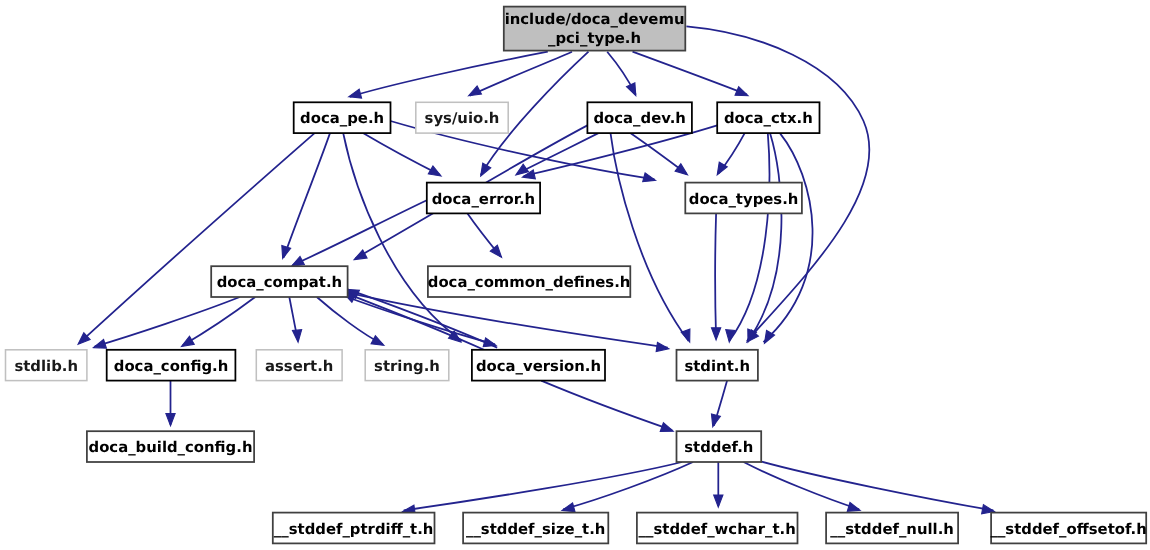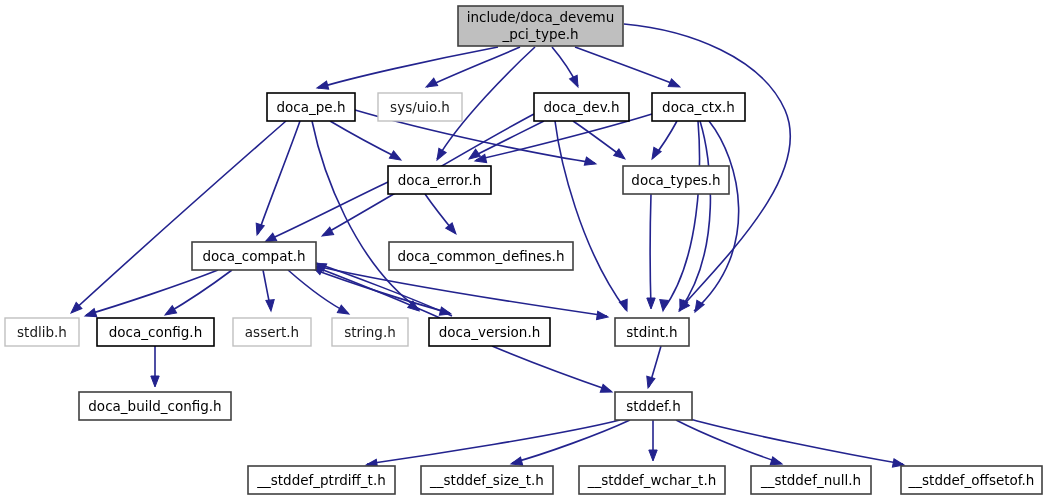--- a/index.html
+++ b/index.html
@@ -1,17 +1,17 @@
 <!DOCTYPE html>
 <html><head>
 <meta charset="utf-8">
 <style>
   html,body{margin:0;padding:0;background:#ffffff;}
   #canvas{position:relative;width:1045px;height:500px;background:#ffffff;
-          font-family:"DejaVu Sans","Liberation Sans",sans-serif;}
+          font-family:"DejaVu Sans","Liberation Sans",sans-serif;font-weight:bold;}
   svg#graph{position:absolute;left:0;top:0;width:1045px;height:500px;}
   .edge{fill:none;stroke:#23238e;stroke-width:1.6;}
   .arrowhead{fill:#23238e;stroke:#23238e;stroke-width:1;}
   .node rect{fill:#ffffff;}
   .node.root rect{fill:#bfbfbf;stroke:#404040;stroke-width:1.6;}
   .node.solid rect{stroke:#000000;stroke-width:1.6;}
   .node.grey rect{stroke:#c0c0c0;stroke-width:1.4;}
   .node.dark rect{stroke:#404040;stroke-width:1.6;}
   .node text{fill:#000000;font-size:13.5px;text-anchor:middle;
              font-family:"DejaVu Sans","Liberation Sans",sans-serif;}

